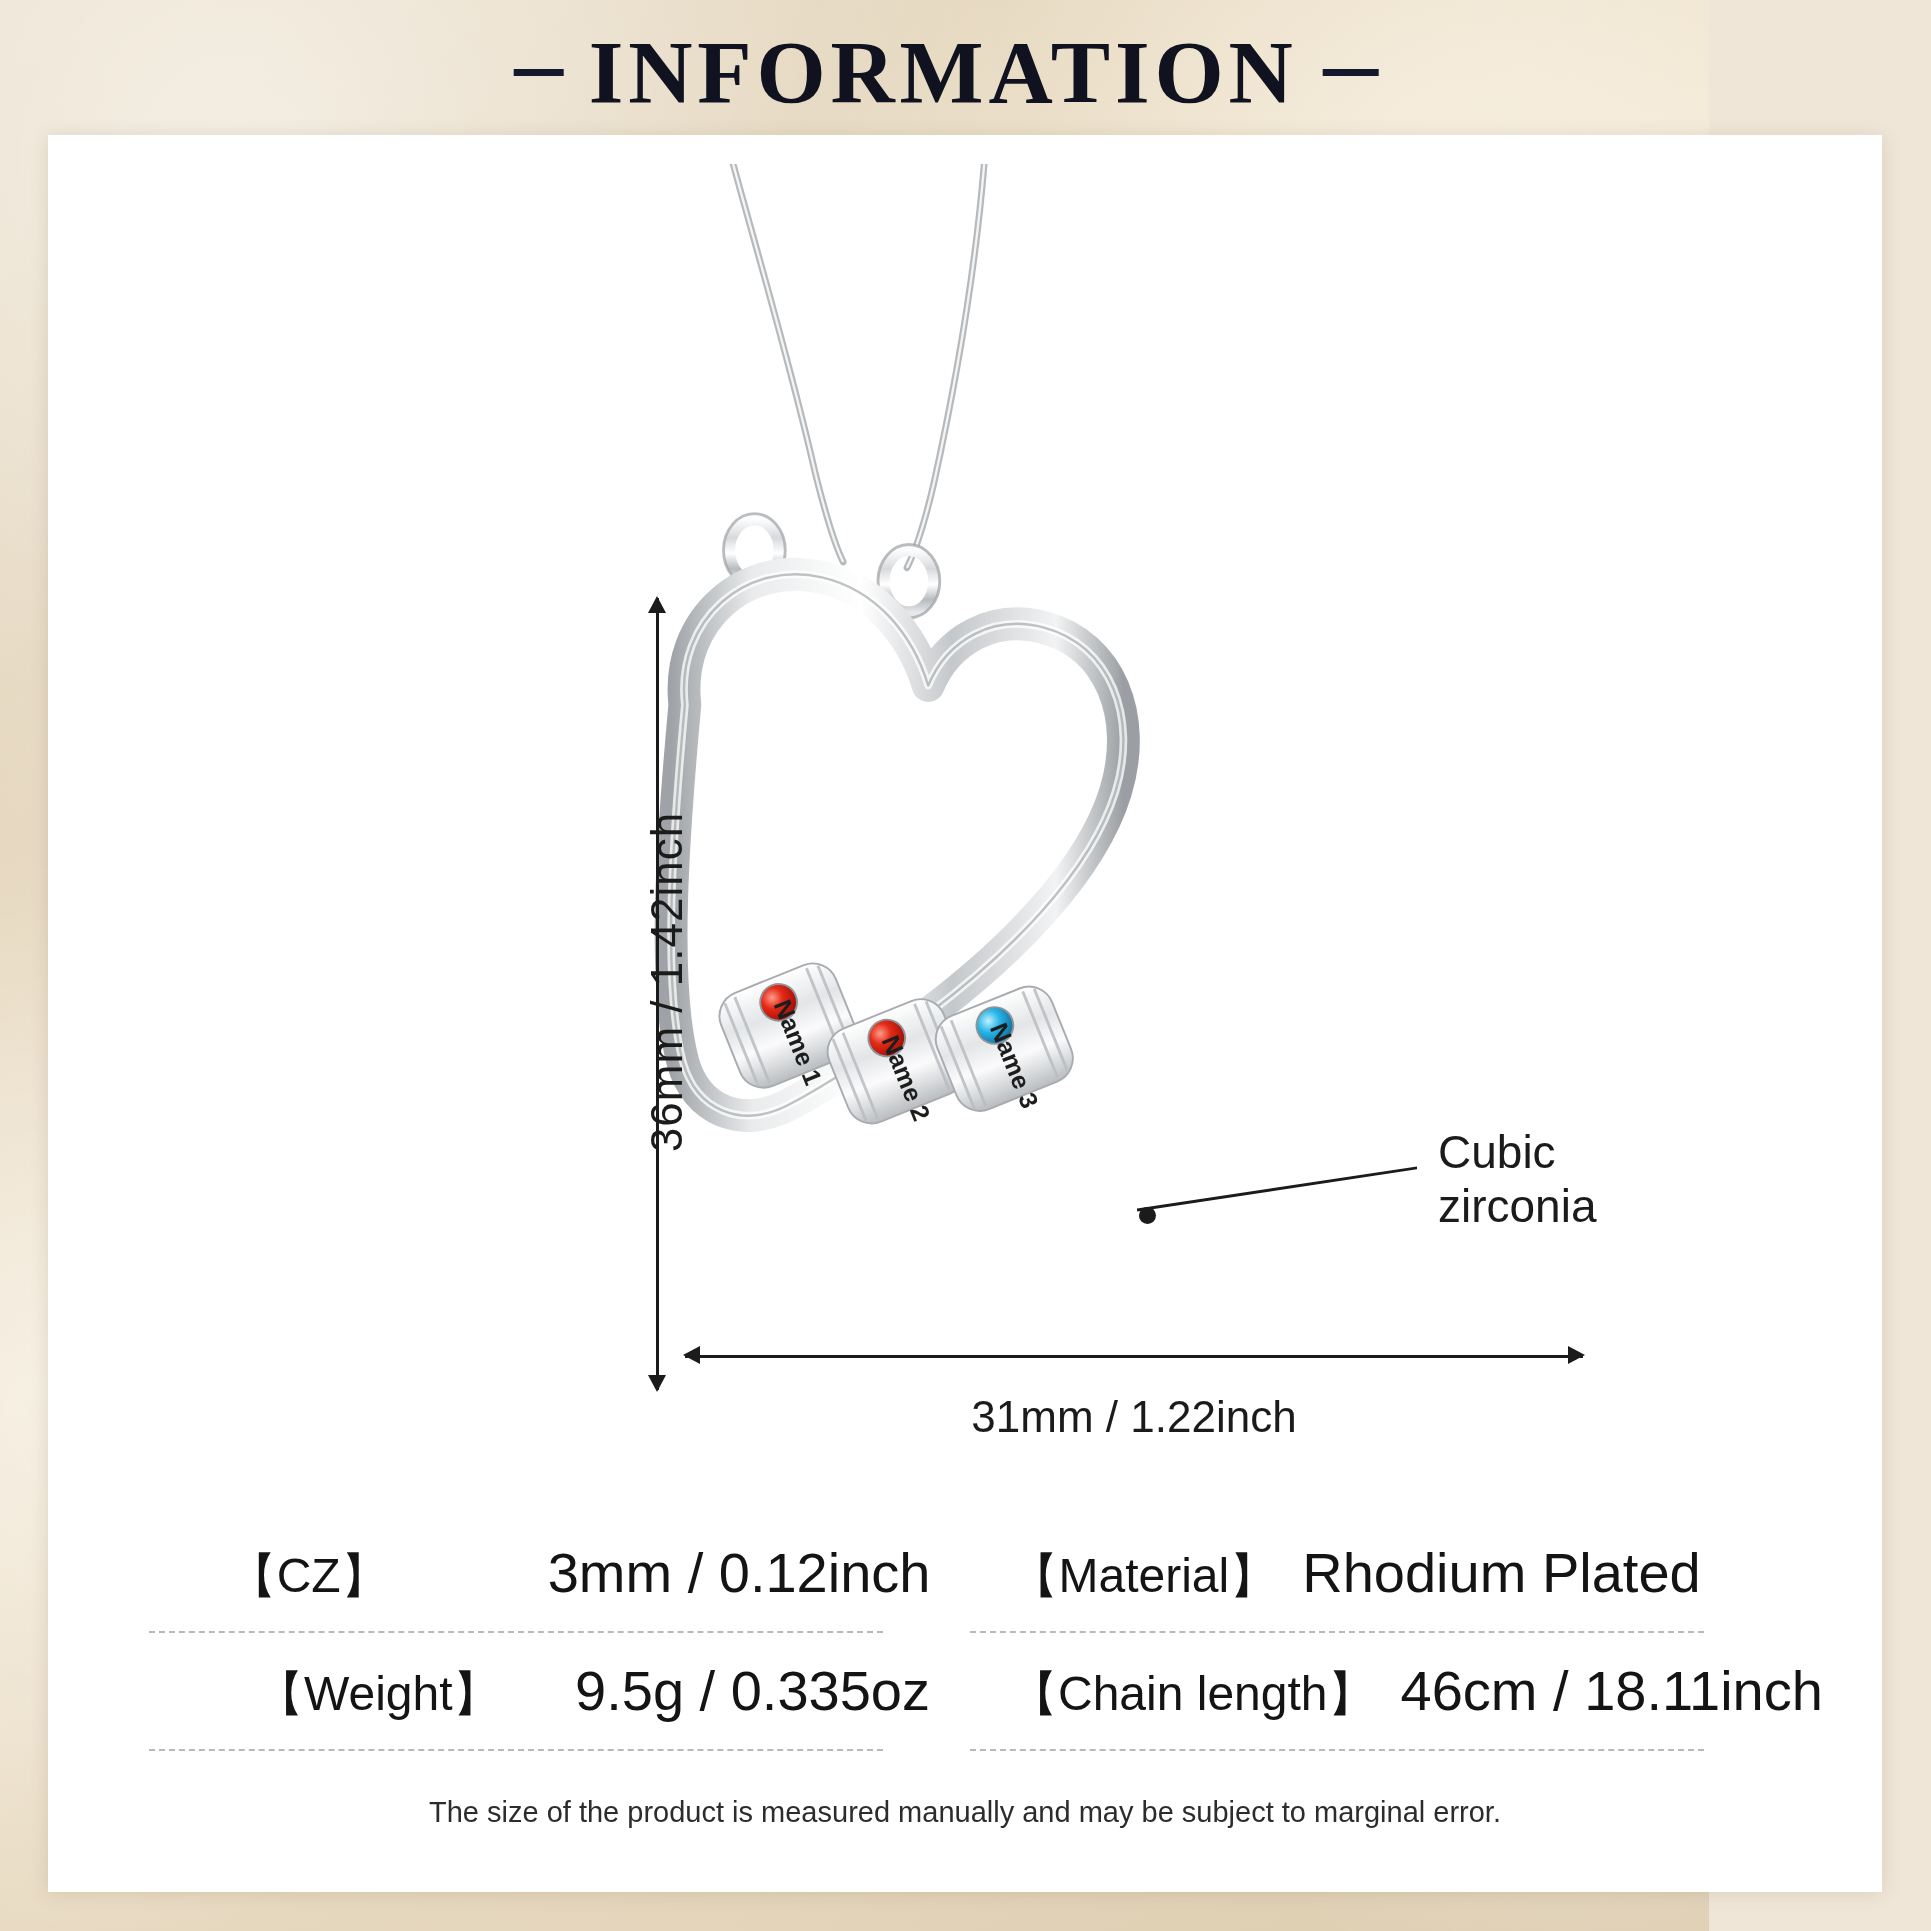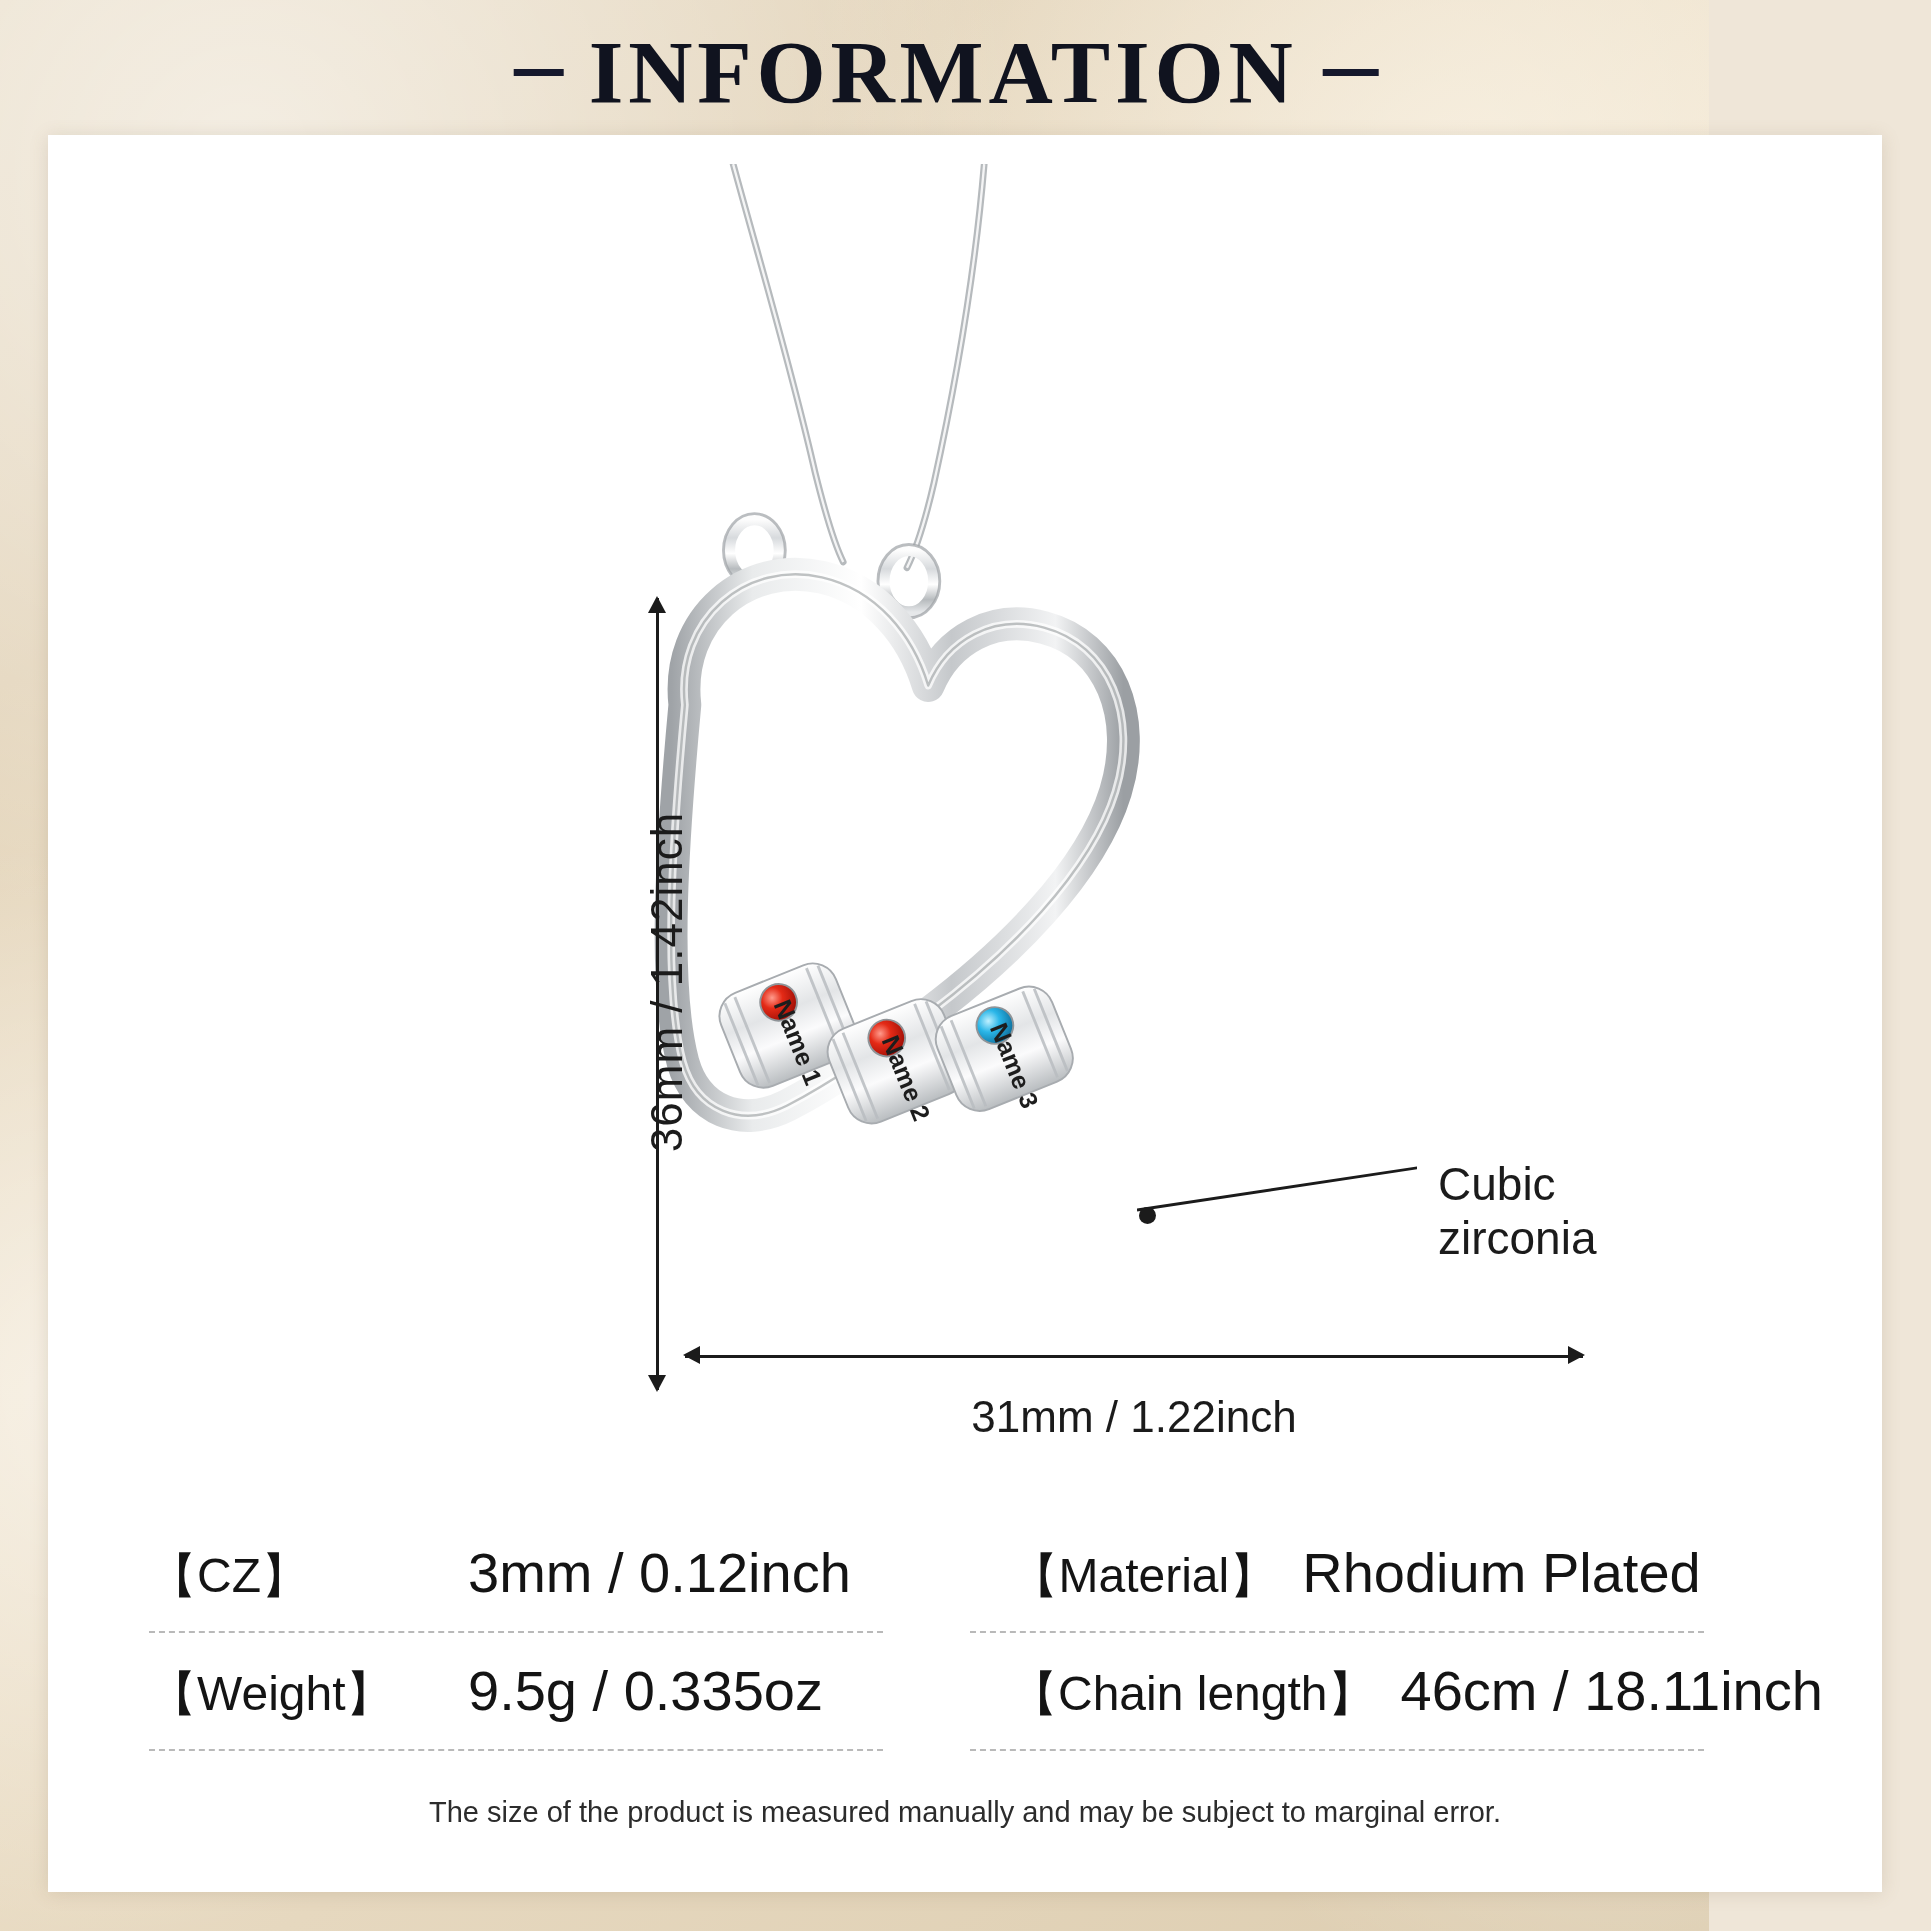--- a/index.html
+++ b/index.html
@@ -184,21 +184,20 @@
     border-radius: 50%;
     background: #1b1b1b;
   }
   .callout-text {
     position: absolute;
     left: 1390px;
     top: 990px;
     font-size: 46px;
     line-height: 1.18;
     color: #1b1b1b;
-    margin-top: 32px;
   }
   
   .specs {
     position: absolute;
     left: 101px;
     top: 1405px;
     width: 1641px;
   }
   .spec-row {
     display: flex;
@@ -206,20 +205,21 @@
   }
   .spec-cell {
     width: 821px;
     box-sizing: border-box;
     padding-bottom: 17.4px;
     display: flex;
     align-items: baseline;
   }
   .spec-cell.left {
     padding-right: 39px;
+    justify-content: flex-end;
   }
   .spec-cell.right {
     padding-left: 41px;
   }
   .spec-key {
     font-size: 48px;
     color: #141414;
     white-space: nowrap;
   }
   .spec-val {

